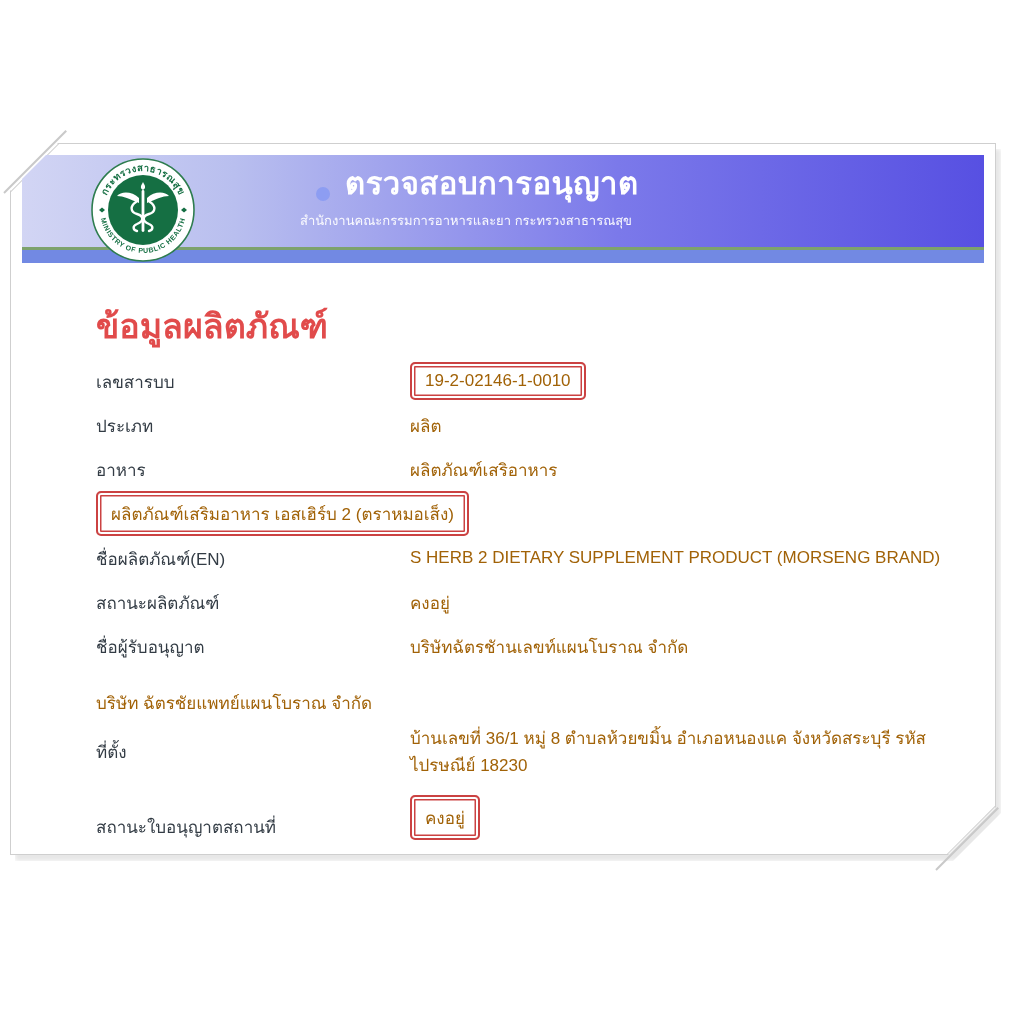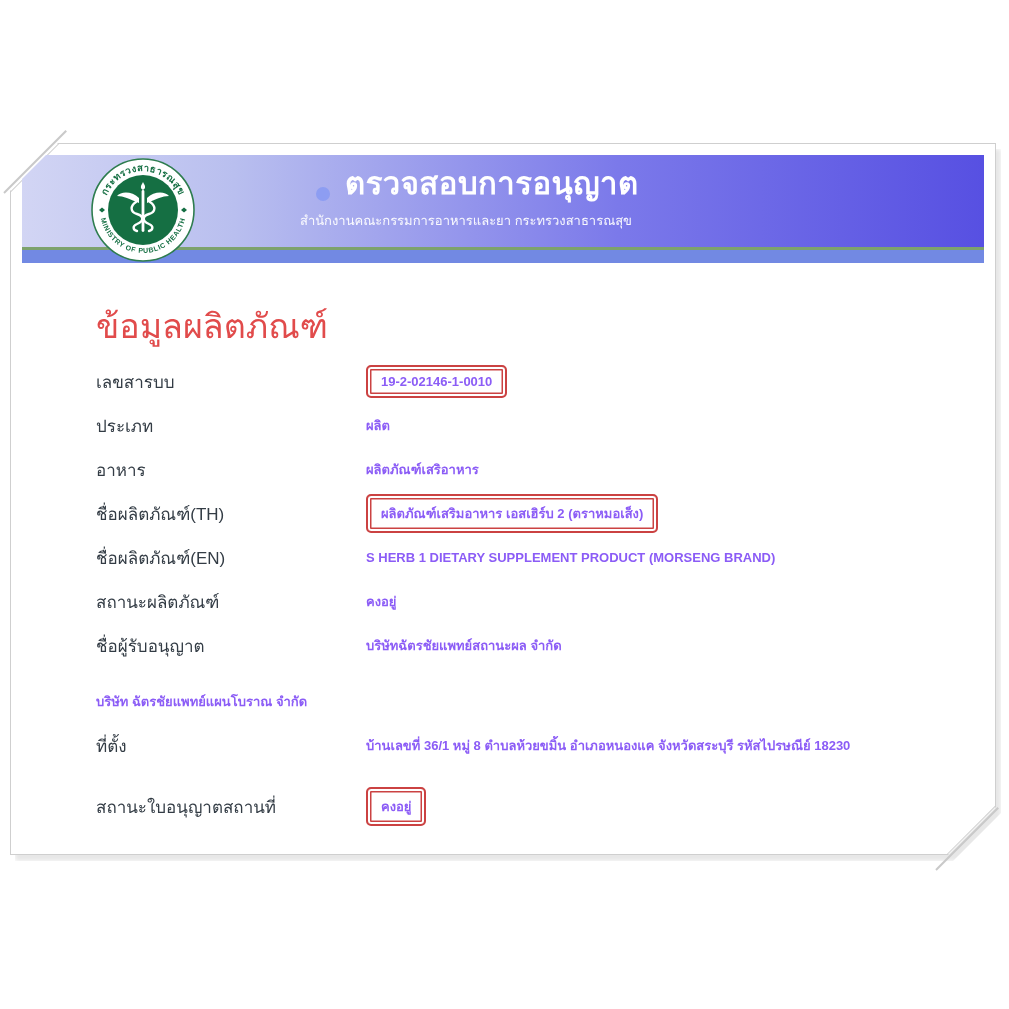--- a/index.html
+++ b/index.html
@@ -35,27 +35,27 @@
   .banner-green-line{height:3px;background:#7da26d;}
   .banner-blue-bar{height:13px;background:#7289e3;}
   .logo{position:absolute;left:69px;top:3px;width:104px;height:104px;z-index:5;}
   .hdr-text{position:absolute;left:278px;top:12px;color:#ffffff;}
   .title-row{display:flex;align-items:flex-end;padding-left:16px;}
   .title-bullet{width:14px;height:14px;border-radius:50%;background:#8d9df2;margin-right:15px;flex:0 0 auto;}
   .main-title{font-size:31px;font-weight:700;letter-spacing:0.5px;line-height:1.1;}
   .subtitle{margin-top:9px;font-size:13px;opacity:0.95;}
 
   
-  .section-heading{margin:36px 0 6px 74px;font-size:34px;font-weight:400;color:#e14b4b;}
+  .section-heading{margin:36px 0 6px 74px;font-size:34px;font-weight:700;color:#e14b4b;}
   .rows{margin-left:74px;margin-top:2px;}
-  .row{display:flex;align-items:center;min-height:44px;}
+  .row{display:flex;align-items:center;min-height:44px;gap:44px;}
   .row.gap-sm{margin-top:12px;}
-  .row.gap-lg{margin-top:17px;}
+  .row.gap-lg{margin-top:17px;align-items:flex-end;}
   .row-label{flex:0 0 270px;font-size:17px;color:#333c45;}
-  .row-value{font-size:13px;color:#8b5cf6;font-weight:bold;}
+  .row-value{font-size:17px;color:#a16207;}
   .value-box{
     display:inline-block;padding:7px 13px;
     border:2px solid #cb4242;border-radius:5px;
     box-shadow:inset 0 0 0 2px #ffffff,inset 0 0 0 3.5px #cb4242;
   }
 </style>
 </head>
 <body>
 
 <div class="card-shadow"></div>
@@ -115,34 +115,33 @@
       </div>
       <div class="row">
         <div class="row-label">ประเภท</div>
         <div class="row-value">ผลิต</div>
       </div>
       <div class="row">
         <div class="row-label">อาหาร</div>
         <div class="row-value">ผลิตภัณฑ์เสริอาหาร</div>
       </div>
       <div class="row">
-        <div class="row-label">ชื่อผลิตภัณฑ์(TH)</div>
         <div class="row-value"><span class="value-box">ผลิตภัณฑ์เสริมอาหาร เอสเฮิร์บ 2 (ตราหมอเส็ง)</span></div>
       </div>
       <div class="row">
         <div class="row-label">ชื่อผลิตภัณฑ์(EN)</div>
-        <div class="row-value">S HERB 1 DIETARY SUPPLEMENT PRODUCT (MORSENG BRAND)</div>
+        <div class="row-value">S HERB 2 DIETARY SUPPLEMENT PRODUCT (MORSENG BRAND)</div>
       </div>
       <div class="row">
         <div class="row-label">สถานะผลิตภัณฑ์</div>
         <div class="row-value">คงอยู่</div>
       </div>
       <div class="row">
         <div class="row-label">ชื่อผู้รับอนุญาต</div>
-        <div class="row-value">บริษัทฉัตรชัยแพทย์สถานะผล จำกัด</div>
+        <div class="row-value">บริษัทฉัตรชัานเลขท์แผนโบราณ จำกัด</div>
       </div>
       <div class="row gap-sm">
         <div class="row-value">บริษัท ฉัตรชัยแพทย์แผนโบราณ จำกัด</div>
       </div>
       <div class="row">
         <div class="row-label">ที่ตั้ง</div>
         <div class="row-value">บ้านเลขที่ 36/1 หมู่ 8 ตำบลห้วยขมิ้น อำเภอหนองแค จังหวัดสระบุรี รหัสไปรษณีย์ 18230</div>
       </div>
       <div class="row gap-lg">
         <div class="row-label">สถานะใบอนุญาตสถานที่</div>

